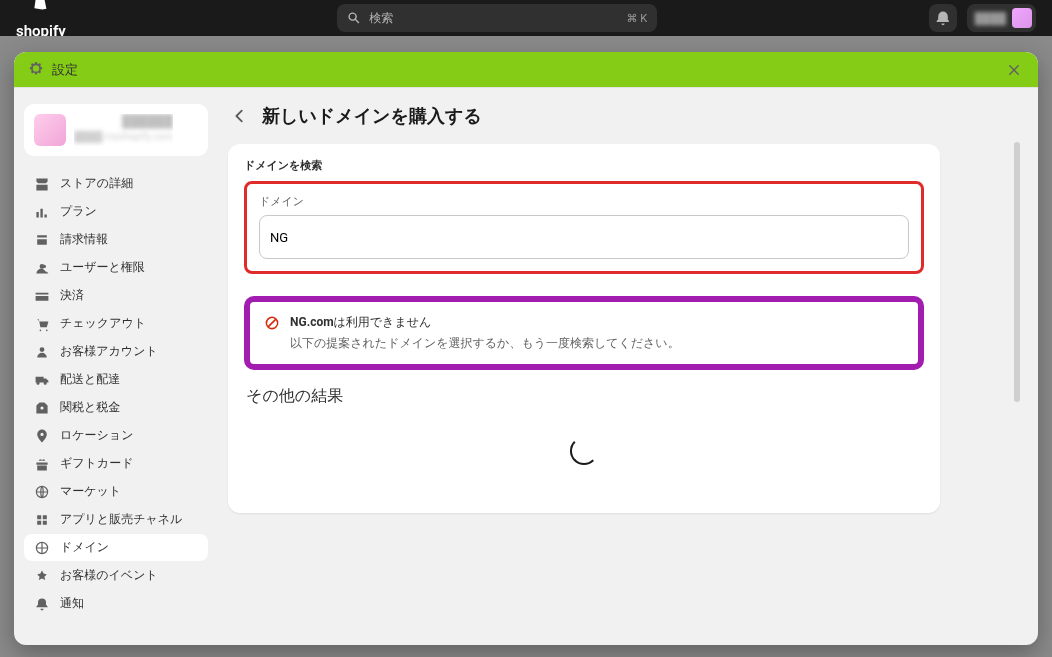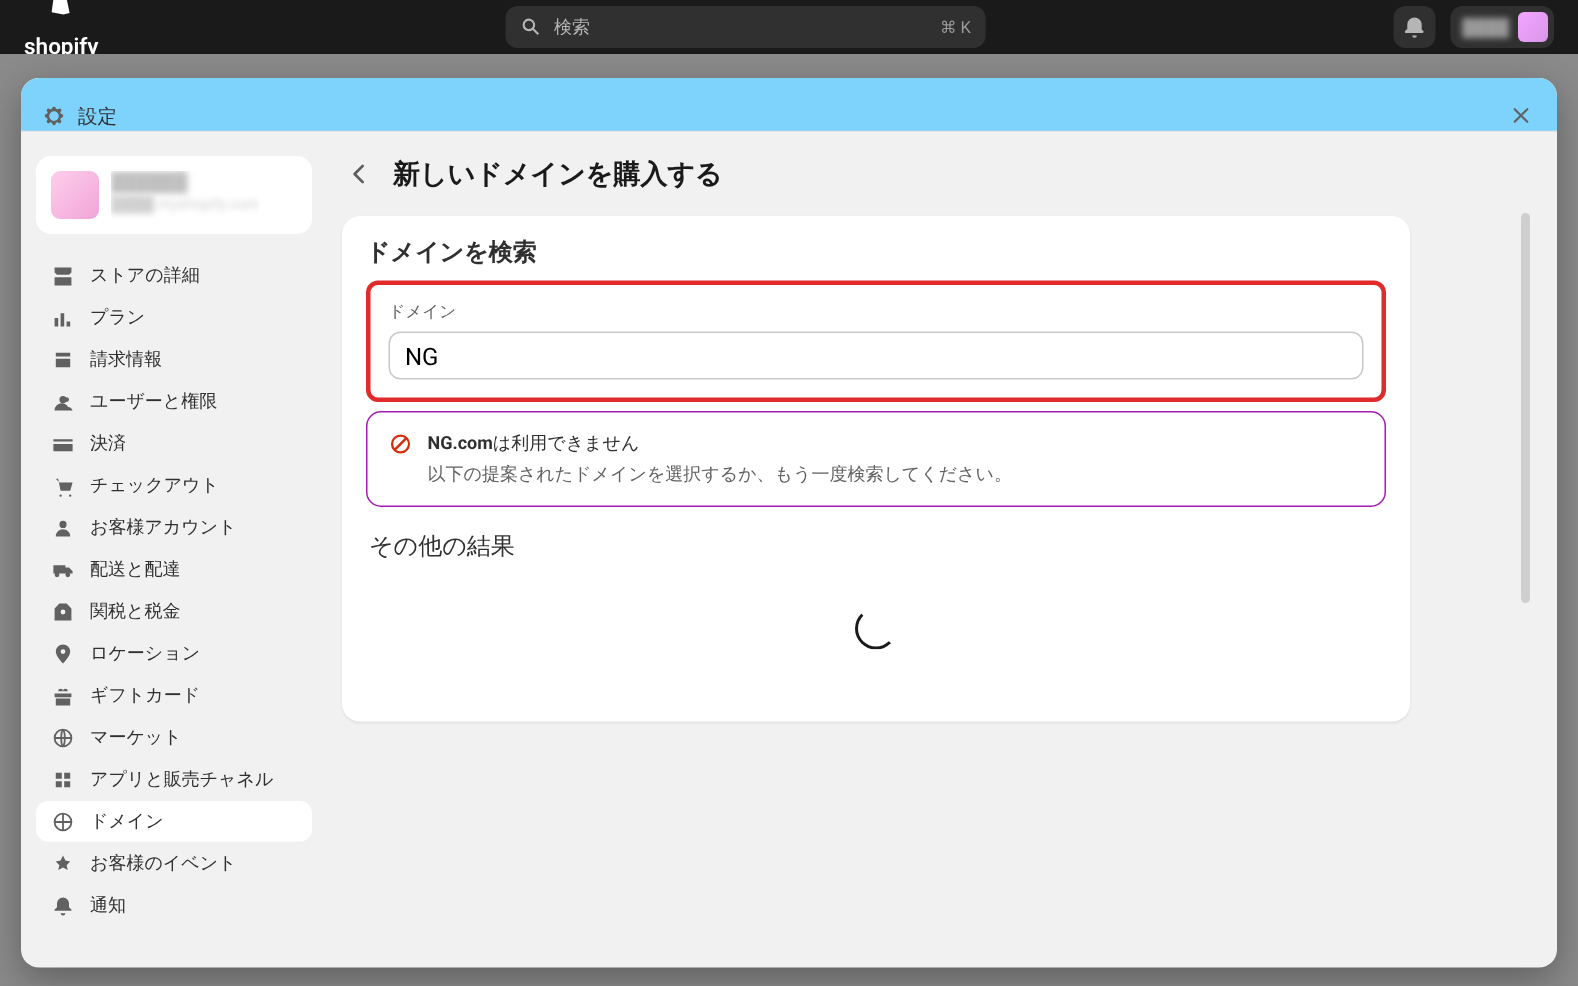--- a/index.html
+++ b/index.html
@@ -15,54 +15,54 @@
 .topbar-right { display: flex; align-items: center; gap: 10px; }
 .notif-btn { width: 28px; height: 28px; background: #303030; border-radius: 8px; display: flex; align-items: center; justify-content: center; color: #b5b5b5; }
 .user-chip { height: 28px; background: #303030; border-radius: 8px; display: flex; align-items: center; padding: 0 4px 0 8px; gap: 6px; color: #999; font-size: 11px; }
 .user-avatar { width: 20px; height: 20px; background: linear-gradient(135deg, #f3a5ff, #d896e8); border-radius: 4px; }
 
 
 .overlay-bg { position: absolute; top: 36px; left: 0; right: 0; bottom: 0; background: #8a8a8a; }
 
 
 .modal { position: absolute; top: 52px; left: 14px; right: 14px; bottom: 12px; background: #f1f1f1; border-radius: 12px; box-shadow: 0 8px 24px rgba(0,0,0,.3); display: flex; flex-direction: column; overflow: hidden; }
-.modal-header { height: 36px; display: flex; align-items: flex-end; padding: 0 14px; gap: 8px; border-bottom: 1px solid #e3e3e3; background: #7dd3fc; border-radius: 12px 12px 0 0; }
+.modal-header { height: 36px; display: flex; align-items: center; padding: 0 14px; gap: 8px; border-bottom: 1px solid #e3e3e3; background: #84cc16; border-radius: 12px 12px 0 0; }
 .modal-header .gear { width: 16px; height: 16px; color: #616161; }
 .modal-header-title { font-size: 13px; color: #303030; font-weight: 500; }
 .modal-close { margin-left: auto; color: #616161; cursor: pointer; width: 20px; height: 20px; display:flex; align-items:center; justify-content:center; }
 
 .modal-body { flex: 1; display: flex; overflow: hidden; }
 
 
-.sidebar { width: 200px; padding: 16px 6px 27px 10px; overflow-y: auto; }
+.sidebar { width: 200px; padding: 16px 6px 27px 10px; overflow-y: auto; text-align: right; }
 .store-card { background: #fff; border-radius: 10px; padding: 10px; display: flex; gap: 8px; margin-bottom: 14px; }
 .store-avatar { width: 32px; height: 32px; background: linear-gradient(135deg, #ffceeb, #f0a5d8); border-radius: 6px; flex-shrink: 0; }
 .store-info { display: flex; flex-direction: column; gap: 3px; overflow: hidden; }
 .store-name { font-size: 12px; font-weight: 600; color: #c0c0c0; filter: blur(2px); white-space: nowrap; }
 .store-url { font-size: 10px; color: #d0d0d0; filter: blur(2px); white-space: nowrap; }
 
 .nav { list-style: none; }
 .nav-item { display: flex; align-items: center; gap: 10px; padding: 5px 10px; border-radius: 8px; font-size: 12px; color: #303030; cursor: pointer; margin-bottom: 1px; }
 .nav-item.active { background: #fff; font-weight: 500; }
 .nav-icon { width: 16px; height: 16px; color: #616161; flex-shrink: 0; display:flex; align-items:center; justify-content:center; }
 
 
 .main { flex: 1; padding: 16px 98px 16px 14px; overflow-y: auto; }
 .page-header { display: flex; align-items: center; gap: 10px; margin-bottom: 16px; }
 .back-btn { width: 24px; height: 24px; display: flex; align-items: center; justify-content: center; color: #5c5c5c; cursor: pointer; }
 .page-title { font-size: 18px; font-weight: 700; color: #1a1a1a; }
 
 .card { background: #fff; border-radius: 12px; padding: 14px 16px 18px; box-shadow: 0 1px 2px rgba(0,0,0,.08); }
-.card-label { font-size: 16px; font-weight: 600; color: #303030; margin-bottom: 8px; }
+.card-label { font-size: 11px; font-weight: 600; color: #303030; margin-bottom: 8px; }
 
 .input-wrap { border: 3px solid #e02b2b; border-radius: 8px; padding: 10px 12px 12px; }
 .input-label { font-size: 11px; color: #616161; margin-bottom: 6px; display: block; }
-.domain-input { width: 100%; height: 32px; border: 1px solid #c9c9c9; border-radius: 8px; padding: 0 10px; font-size: 16px; outline: none; }
-
-.alert { margin-top: 6px; border: 1px solid #a21caf; border-radius: 10px; padding: 12px 14px; display: flex; gap: 10px; }
+.domain-input { width: 100%; height: 44px; border: 1px solid #c9c9c9; border-radius: 8px; padding: 0 10px; font-size: 13px; outline: none; }
+
+.alert { margin-top: 22px; border: 6px solid #a21caf; border-radius: 10px; padding: 12px 14px; display: flex; gap: 10px; }
 .alert-icon { width: 16px; height: 16px; color: #d72c0d; flex-shrink: 0; margin-top: 1px; }
 .alert-text { font-size: 12px; color: #303030; }
 .alert-text strong { font-weight: 700; }
 .alert-sub { font-size: 12px; color: #616161; margin-top: 4px; }
 
 .other-results { font-size: 16px; color: #303030; margin: 16px 0 10px 2px; }
 .spinner-wrap { display: flex; justify-content: center; padding: 20px 0 30px; }
 .spinner { width: 28px; height: 28px; border: 2px solid #1a1a1a; border-top-color: transparent; border-right-color: transparent; border-radius: 50%; animation: spin 1s linear infinite; }
 @keyframes spin { to { transform: rotate(360deg);} }
 

